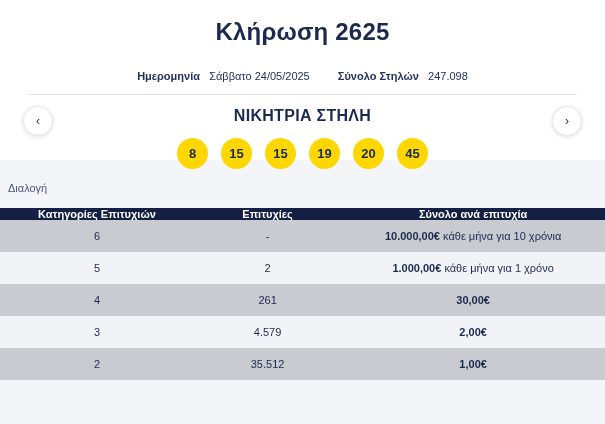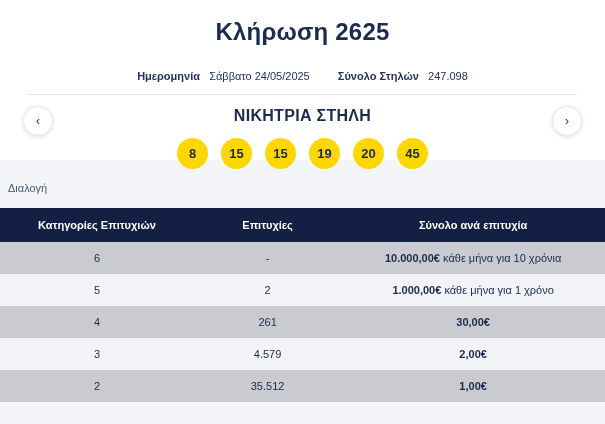--- a/index.html
+++ b/index.html
@@ -117,21 +117,21 @@
   table.results {
     width: 100%;
     border-collapse: collapse;
     table-layout: fixed;
   }
   table.results thead th {
     background: #141f44;
     color: #ffffff;
     font-size: 11px;
     font-weight: bold;
-    padding: 11px 4px;
+    padding: 0 4px;
     text-align: center;
   }
   table.results tbody td {
     font-size: 11px;
     color: #1b2a4e;
     text-align: center;
     padding: 10px 4px;
     height: 12px;
   }
   table.results tbody tr.odd td {

